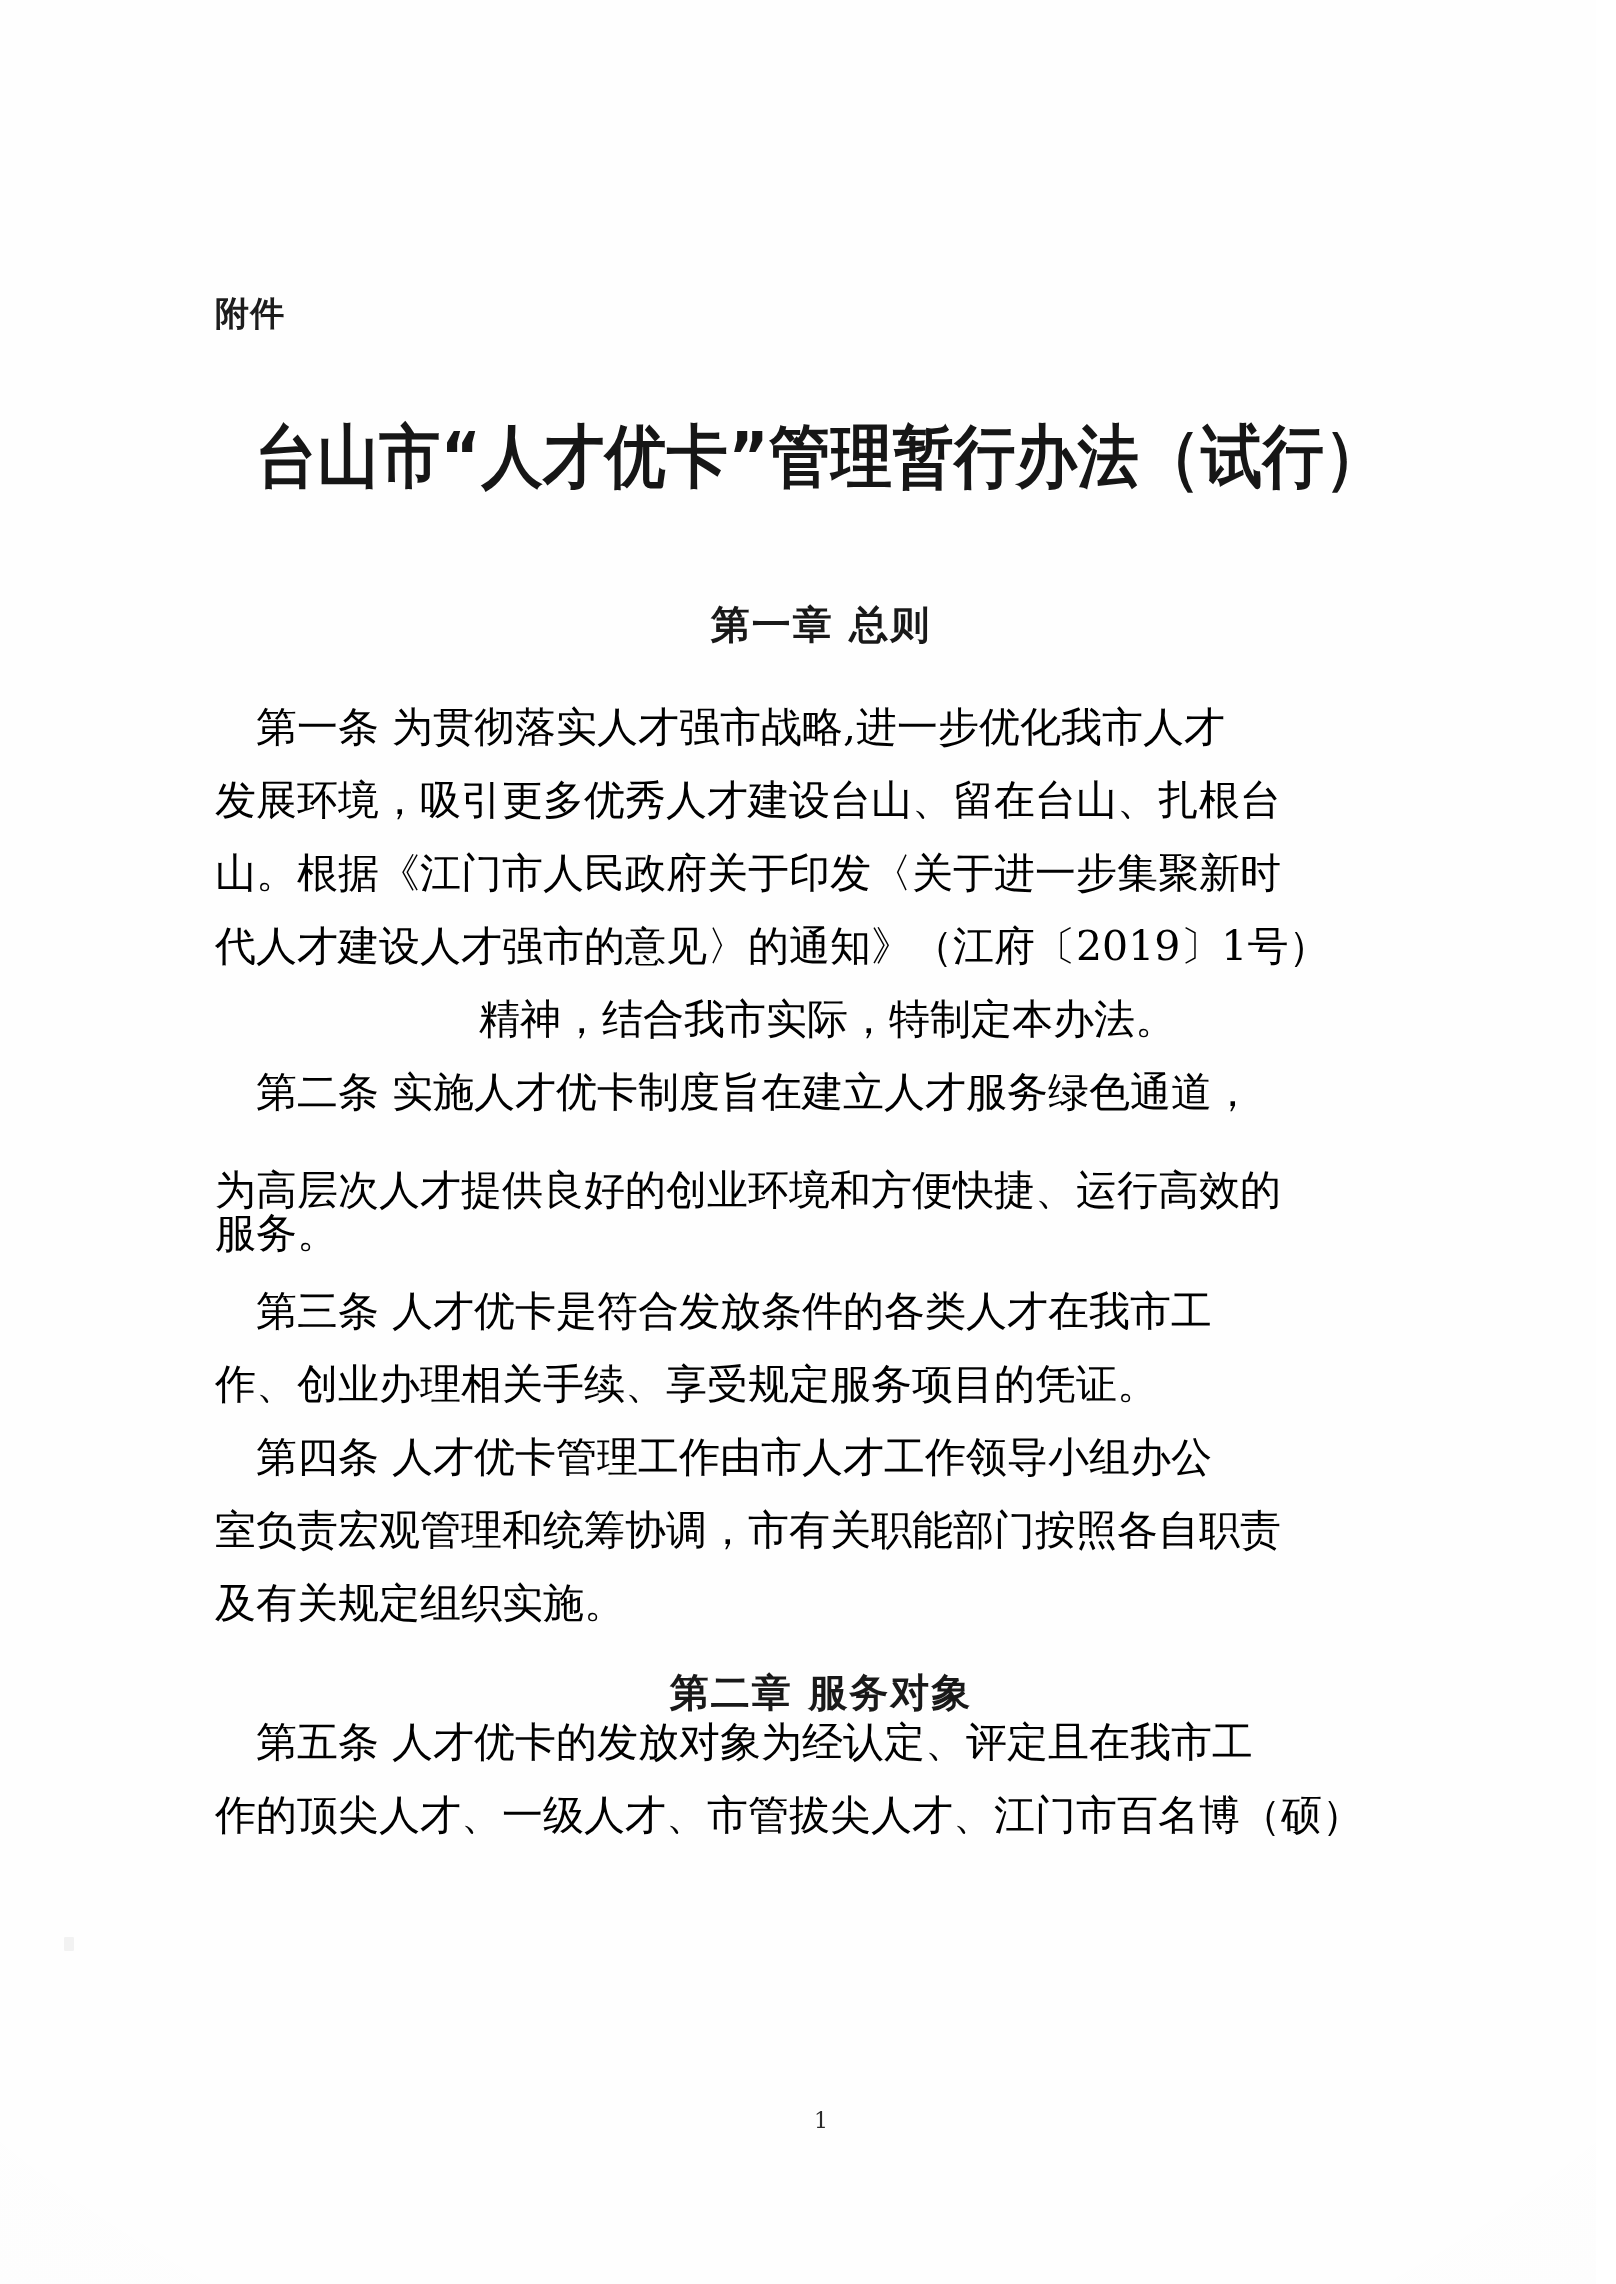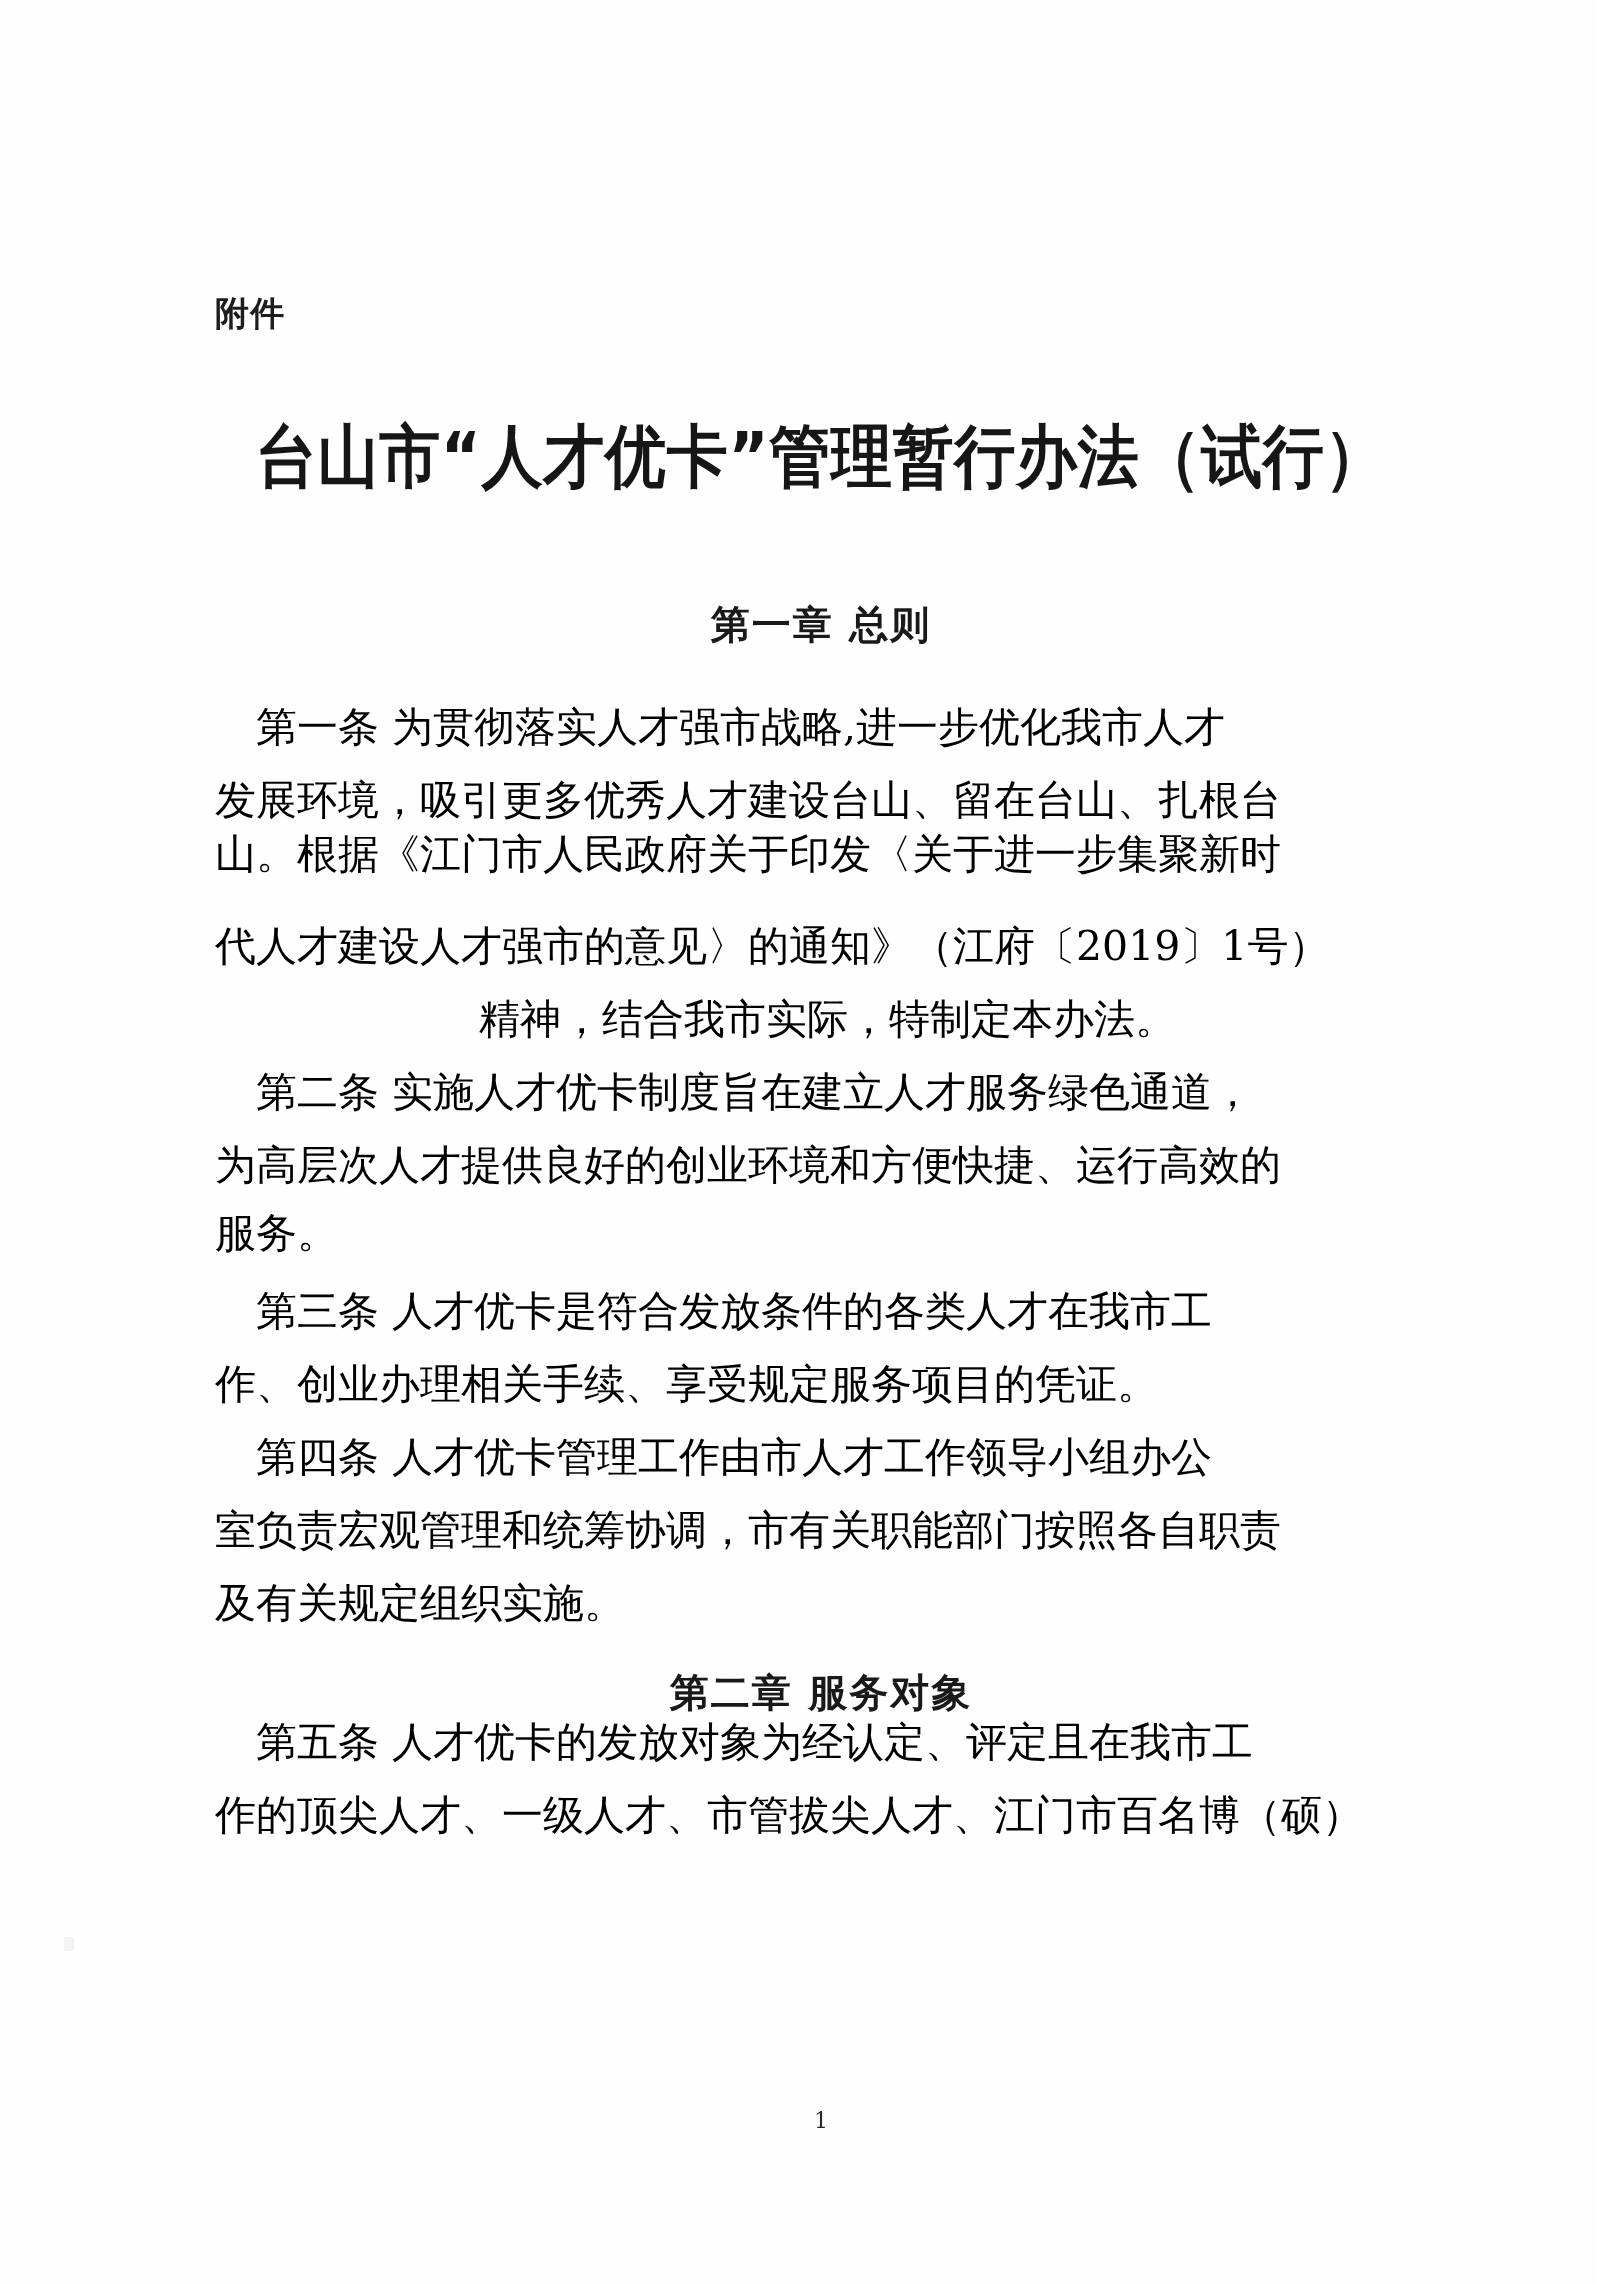--- a/index.html
+++ b/index.html
@@ -132,25 +132,25 @@
   <div class="content">
 
     <div class="attachment-label">附件</div>
 
     <h1 class="doc-title">台山市“人才优卡”管理暂行办法（试行）</h1>
 
     <h2 class="chapter-heading" id="chapter-1">第一章  总则</h2>
 
     <p class="body-line ln" id="line-1" style="top: 666px;">　第一条 为贯彻落实人才强市战略,进一步优化我市人才</p>
     <p class="body-line ln" id="line-2" style="top: 739px;">发展环境，吸引更多优秀人才建设台山、留在台山、扎根台</p>
-    <p class="body-line ln" id="line-3" style="top: 793px;">山。根据《江门市人民政府关于印发〈关于进一步集聚新时</p>
+    <p class="body-line ln" id="line-3" style="top: 812px;">山。根据《江门市人民政府关于印发〈关于进一步集聚新时</p>
     <p class="body-line ln" id="line-4" style="top: 885px;">代人才建设人才强市的意见〉的通知》（江府〔2019〕1号）</p>
     <p class="body-line ln" id="line-5" style="top: 958px; text-align: center;">精神，结合我市实际，特制定本办法。</p>
     <p class="body-line ln" id="line-6" style="top: 1031px;">　第二条 实施人才优卡制度旨在建立人才服务绿色通道，</p>
-    <p class="body-line ln" id="line-7" style="top: 1104px;">为高层次人才提供良好的创业环境和方便快捷、运行高效的</p>
+    <p class="body-line ln" id="line-7" style="top: 1129px;">为高层次人才提供良好的创业环境和方便快捷、运行高效的</p>
     <p class="body-line ln" id="line-8" style="top: 1177px; margin-top: 36px;">服务。</p>
     <p class="body-line ln" id="line-9" style="top: 1250px;">　第三条 人才优卡是符合发放条件的各类人才在我市工</p>
     <p class="body-line ln" id="line-10" style="top: 1323px;">作、创业办理相关手续、享受规定服务项目的凭证。</p>
     <p class="body-line ln" id="line-11" style="top: 1396px;">　第四条 人才优卡管理工作由市人才工作领导小组办公</p>
     <p class="body-line ln" id="line-12" style="top: 1469px;">室负责宏观管理和统筹协调，市有关职能部门按照各自职责</p>
     <p class="body-line ln" id="line-13" style="top: 1542px;">及有关规定组织实施。</p>
 
     <h2 class="chapter-heading" id="chapter-2">第二章  服务对象</h2>
 
     <p class="body-line ln" id="line-14" style="top: 1681px;">　第五条 人才优卡的发放对象为经认定、评定且在我市工</p>

